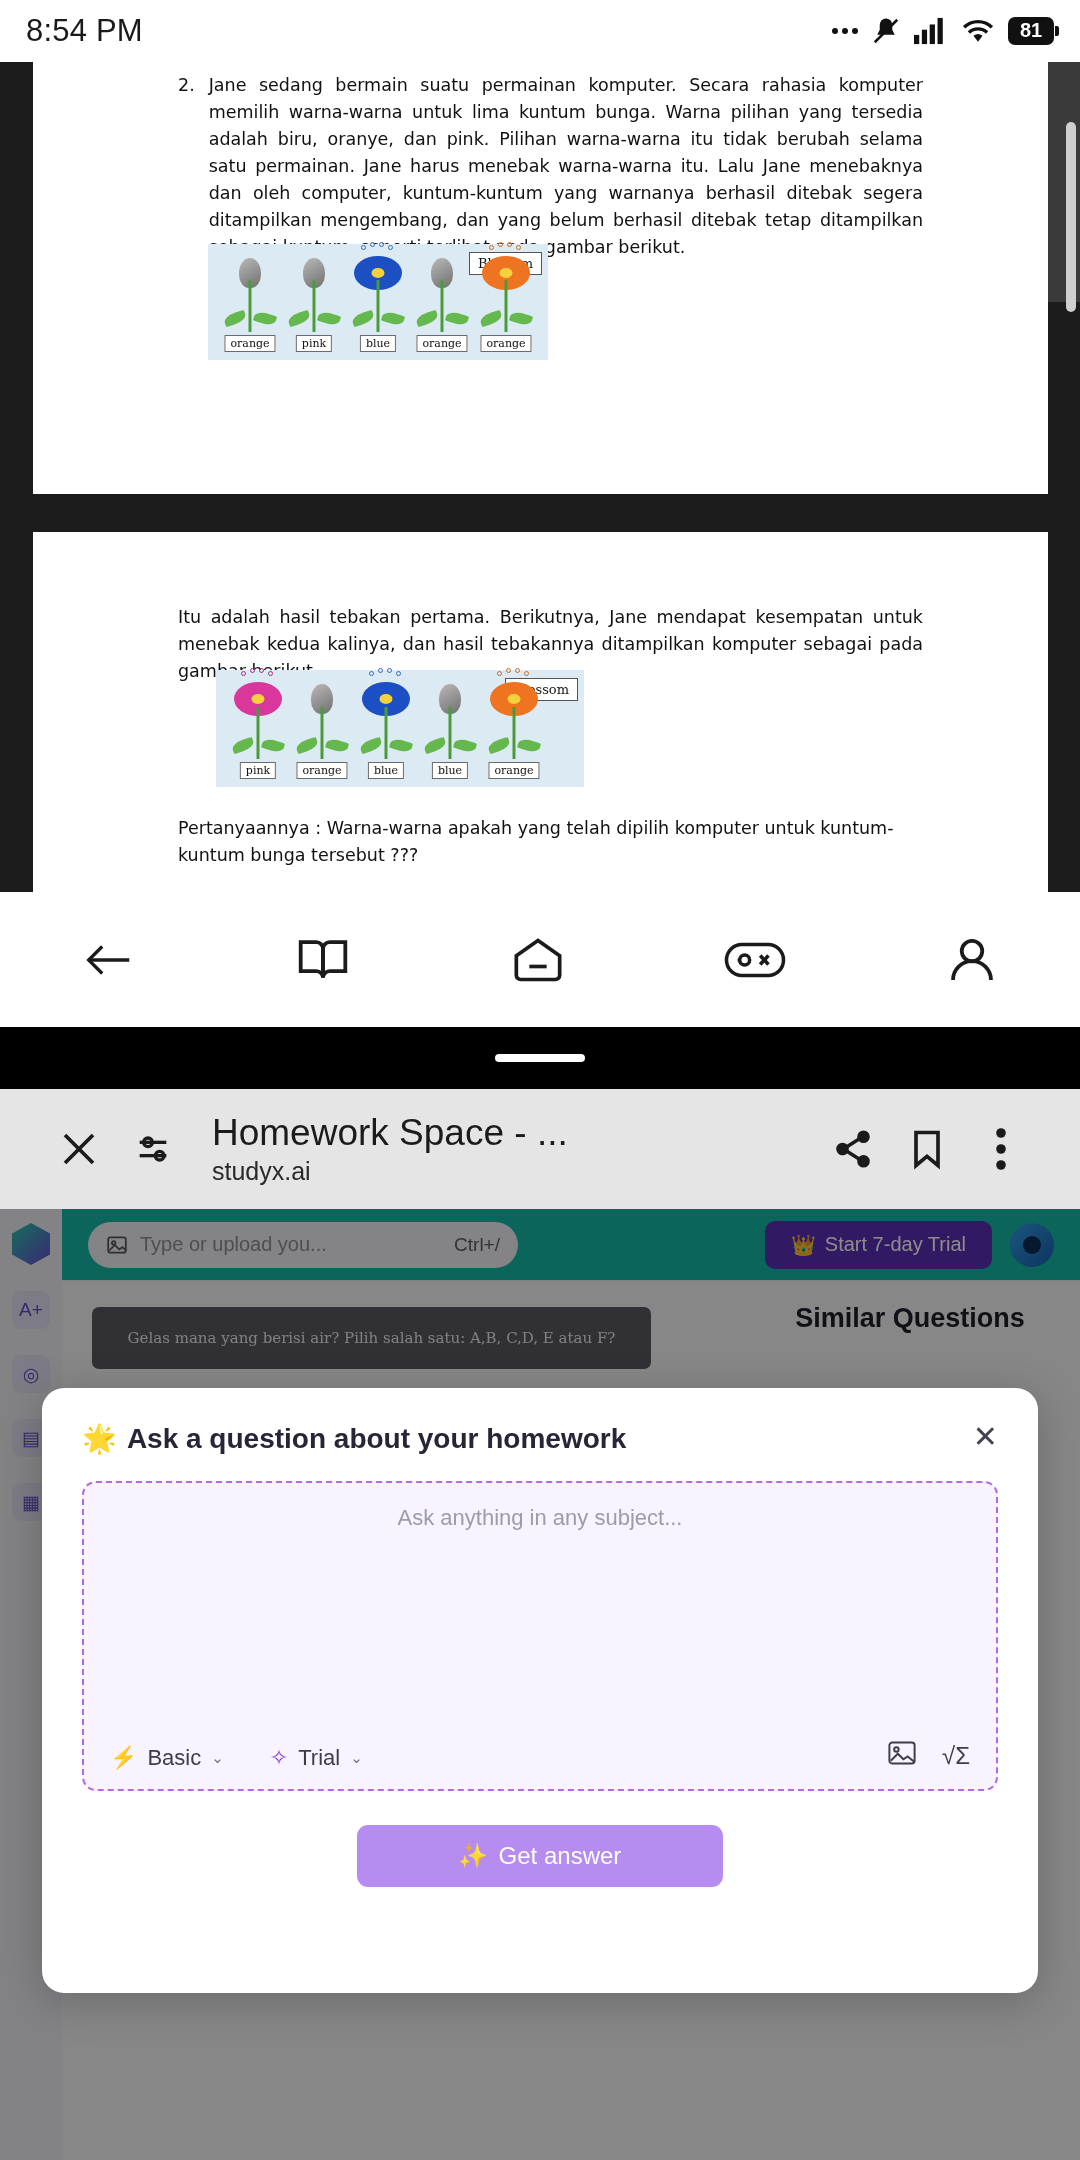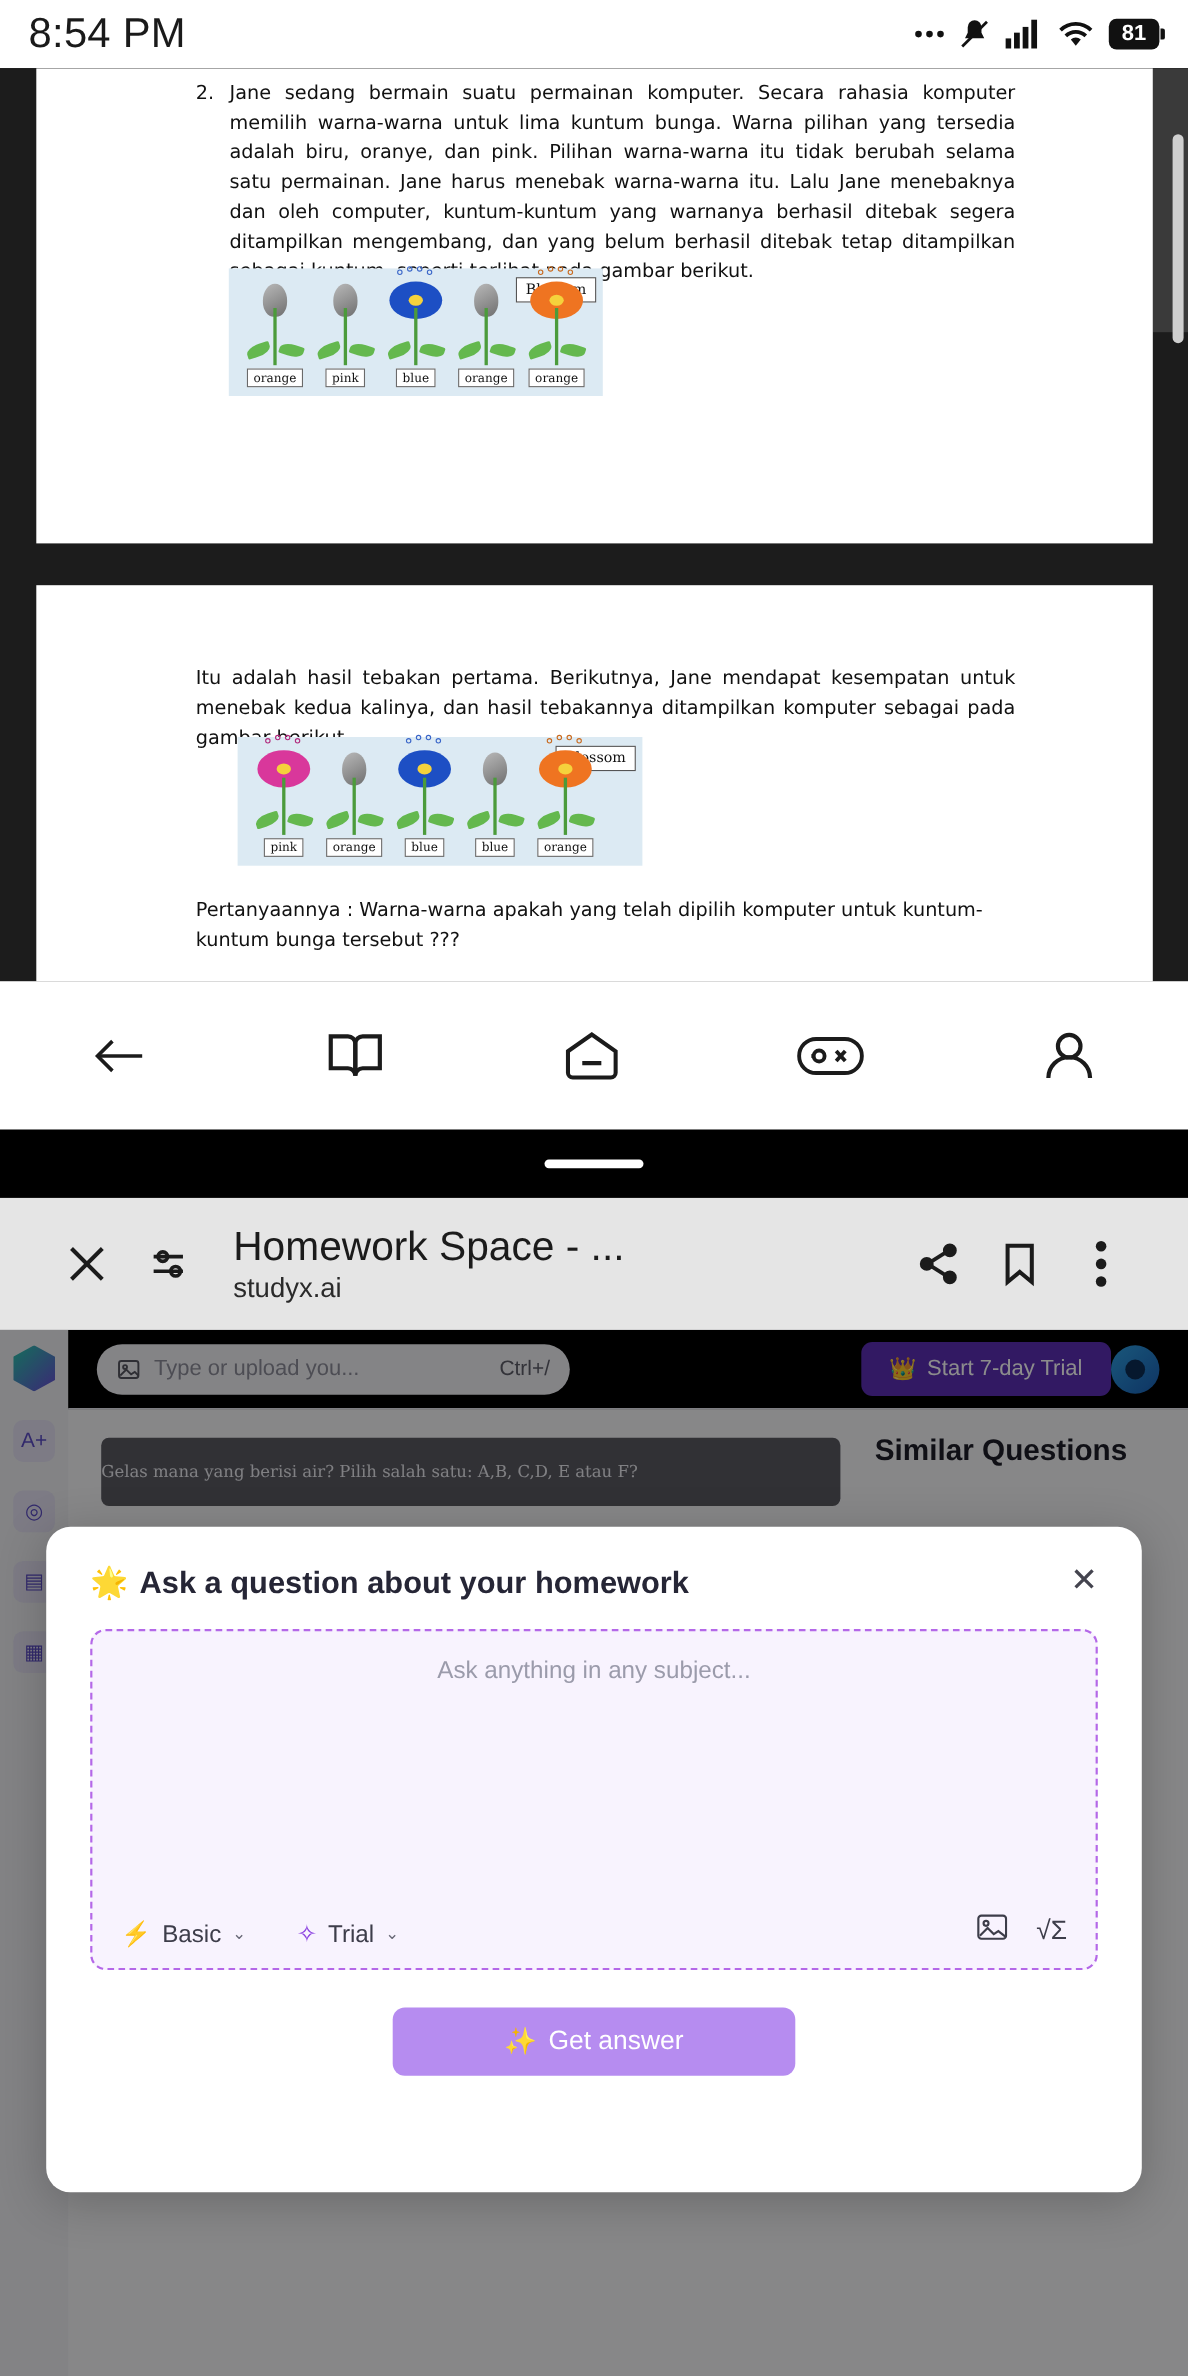--- a/index.html
+++ b/index.html
@@ -10,21 +10,21 @@
     overflow: hidden;
   }
   #screen { position: relative; width: 1080px; height: 2160px; background:#000; }
 
   
   .statusbar {
     position: absolute; top:0; left:0; width:1080px; height:62px;
     background:#ffffff; display:flex; align-items:center;
     justify-content:space-between; padding:0 26px;
   }
-  .sb-time { font-size:38px; font-weight:400; color:#1a1a1a; letter-spacing:.2px; }
+  .sb-time { font-size:31px; font-weight:400; color:#1a1a1a; letter-spacing:.2px; }
   .sb-right { display:flex; align-items:center; gap:13px; }
   .sb-dots { display:flex; gap:4px; align-items:center; }
   .sb-dots i { width:6px; height:6px; border-radius:50%; background:#111; display:block; }
   .sb-battery {
     background:#111; color:#fff; font-size:20px; font-weight:700;
     border-radius:7px; padding:2px 8px 3px; min-width:46px; text-align:center;
     position:relative;
   }
   .sb-battery:after{content:"";position:absolute;right:-5px;top:9px;width:4px;height:10px;background:#111;border-radius:0 2px 2px 0;}
 
@@ -104,33 +104,33 @@
     position:absolute; top:1209px; left:0; width:1080px; height:951px;
     background:#f6f6f8; overflow:hidden;
   }
   .web-dim{position:absolute;inset:0;background:rgba(0,0,0,.45);z-index:40;}
   .web-rail{position:absolute;left:0;top:0;width:62px;height:951px;background:#efeff3;
      display:flex;flex-direction:column;align-items:center;padding-top:14px;gap:26px;}
   .rail-logo{width:38px;height:42px;background:linear-gradient(135deg,#27c6a8,#6b4bd6);
      clip-path:polygon(50% 0,100% 25%,100% 75%,50% 100%,0 75%,0 25%);}
   .rail-ic{width:38px;height:38px;border-radius:9px;background:#e3e1f2;display:flex;
      align-items:center;justify-content:center;font-size:19px;color:#5b4bc4;}
-  .web-topbar{position:absolute;left:62px;top:0;right:0;height:72px;background:#000000;
-     display:flex;align-items:center;padding:0 26px;border-bottom:1px solid #e6e6ee;}
+  .web-topbar{position:absolute;left:62px;top:0;right:0;height:72px;background:#14b8a6;
+     display:flex;align-items:center;padding:0 26px;gap:18px;border-bottom:1px solid #e6e6ee;}
   .web-search{flex:0 0 430px;height:46px;border-radius:23px;background:#f0f0f5;display:flex;
      align-items:center;padding:0 18px;gap:12px;}
   .web-search .ph{font-size:20px;color:#8d8d99;}
   .web-search .kbd{margin-left:auto;font-size:19px;color:#5d5d68;}
   .trial-btn{margin-left:auto;background:#5b2fb5;color:#fff;font-size:20px;border-radius:10px;
      padding:12px 26px;display:flex;align-items:center;gap:9px;white-space:nowrap;}
   .av{width:44px;height:44px;border-radius:50%;background:linear-gradient(135deg,#2f9fe0,#1a5fb4);
      display:flex;align-items:center;justify-content:center;}
   .av i{width:18px;height:18px;border-radius:50%;background:#0b2d55;display:block;}
-  .q-banner{position:absolute;left:92px;top:98px;width:672px;height:62px;background:#5a5a62;
-     border-radius:7px;display:flex;align-items:center;justify-content:flex-start;}
+  .q-banner{position:absolute;left:92px;top:98px;width:559px;height:62px;background:#5a5a62;
+     border-radius:7px;display:flex;align-items:center;justify-content:center;}
   .q-banner span{font-family:"DejaVu Serif",serif;font-size:15px;color:#e9e9ee;}
   .sim-card{position:absolute;left:760px;top:94px;width:300px;min-height:120px;text-align:center;}
   .sim-title{font-size:27px;font-weight:700;color:#1e1e28;}
 
   
   .modal{
     position:absolute; left:42px; top:1388px; width:996px; height:605px;
     background:#fff; border-radius:22px; z-index:60;
     box-shadow:0 8px 44px rgba(0,0,0,.22);
     padding:34px 40px 0;

